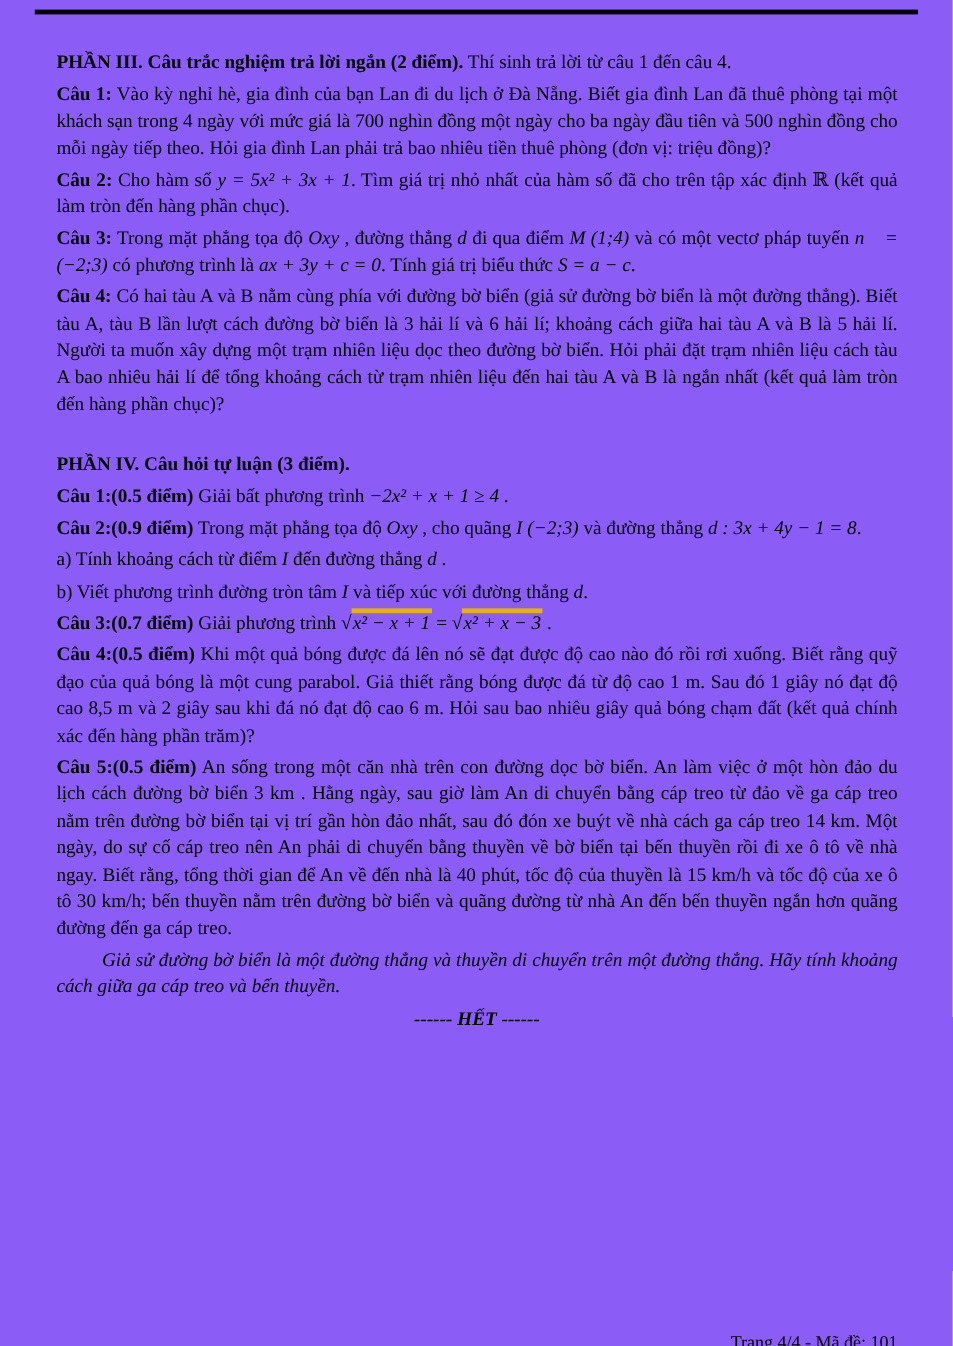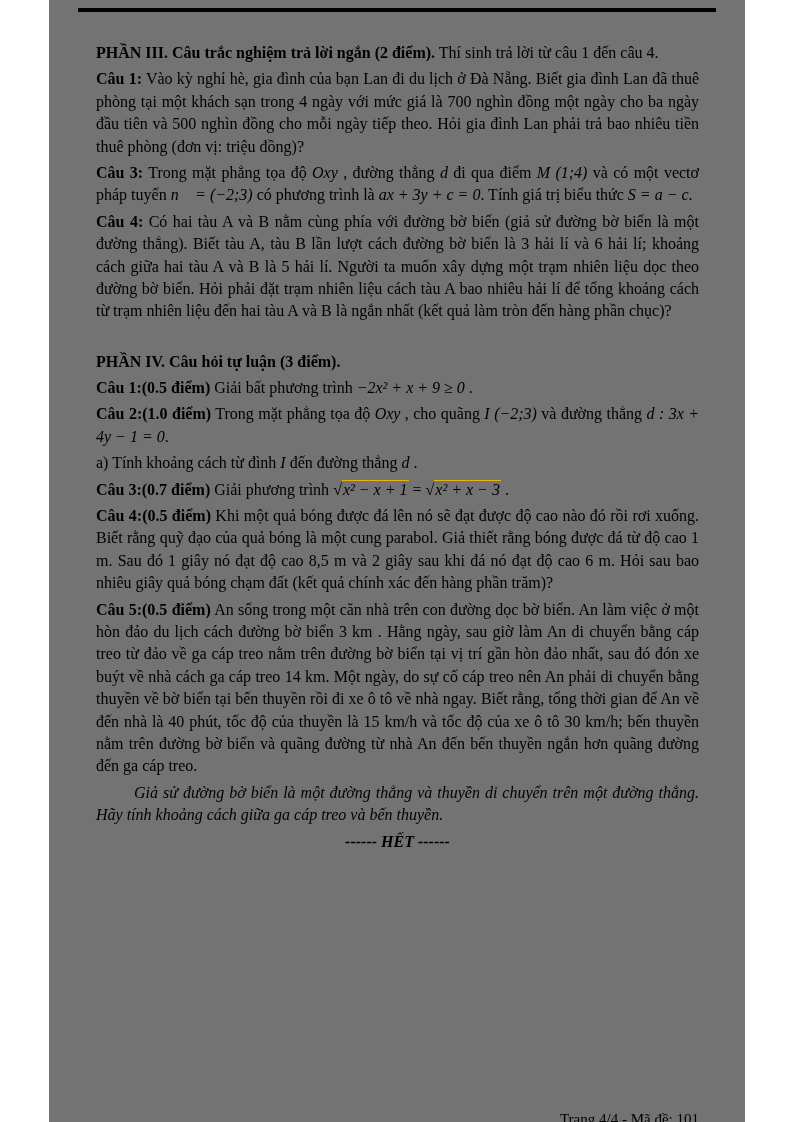--- a/index.html
+++ b/index.html
@@ -1,21 +1,21 @@
 <!DOCTYPE html>
 <html><head>
 <meta charset="utf-8">
 <style>
   html, body { margin: 0; padding: 0; background: #ffffff; }
   .page {
     position: relative;
-    width: 696px;
+    width: 794px;
     height: 1122px;
     margin: 0 auto;
-    background: #737373;
+    background: #8b5cf6;
     font-family: "Liberation Serif", "DejaVu Serif", serif;
     font-size: 16px;
     line-height: 1.4;
     color: #000;
     overflow: hidden;
   }
   .top-rule {
     position: absolute;
     left: 29px; right: 29px; top: 8px;
     height: 4px;
@@ -25,41 +25,43 @@
     position: absolute;
     left: 47px; right: 46px; top: 42px;
   }
   .blk { margin: 0 0 4px 0; text-align: justify; }
   .h4 { margin-top: 28px; }
   .indent { text-indent: 38px; font-style: italic; }
   .center { text-align: center; text-align-last: center; }
   .het { margin-bottom: 2px; }
   .b { font-weight: bold; }
   .i { font-style: italic; }
-  .sqrt .rad { border-top: 1px solid #eab308; padding: 0 1px; }
+  .sqrt .rad { border-top: 4px solid #eab308; padding: 0 1px; }
   .footer {
     position: absolute;
     right: 46px; top: 1109px;
     font-size: 15px;
   }
 </style>
 </head>
 <body>
 
 <div class="page">
   <div class="top-rule"></div>
   <main class="content">
       <p class="blk"><span class="b">PHẦN III. Câu trắc nghiệm trả lời ngắn (2 điểm).</span><span> Thí sinh trả lời từ câu 1 đến câu 4.</span></p>
       <p class="blk"><span class="b">Câu 1:</span><span>  Vào kỳ nghỉ hè, gia đình của bạn Lan đi du lịch ở Đà Nẵng. Biết gia đình Lan đã thuê phòng tại một khách sạn trong 4 ngày với mức giá là 700 nghìn đồng một ngày cho ba ngày đầu tiên và 500 nghìn đồng cho mỗi ngày tiếp theo. Hỏi gia đình Lan phải trả bao nhiêu tiền thuê phòng (đơn vị: triệu đồng)?</span></p>
+      <p class="blk"><span class="b">Câu 2:</span><span> Cho hàm số </span><span class="i">y = 5x² + 3x + 1</span><span>. Tìm giá trị nhỏ nhất của hàm số đã cho trên tập xác định </span><span>ℝ</span><span> (kết quả làm tròn đến hàng phần chục).</span></p>
       <p class="blk"><span class="b">Câu 3:</span><span> Trong mặt phẳng tọa độ </span><span class="i">Oxy</span><span> , đường thẳng </span><span class="i">d</span><span> đi qua điểm </span><span class="i">M (1;4)</span><span> và có một vectơ pháp tuyến </span><span class="i">n⃗ = (−2;3)</span><span> có phương trình là </span><span class="i">ax + 3y + c = 0</span><span>. Tính giá trị biểu thức </span><span class="i">S = a − c</span><span>.</span></p>
       <p class="blk"><span class="b">Câu 4:</span><span> Có hai tàu A và B nằm cùng phía với đường bờ biển (giả sử đường bờ biển là một đường thẳng). Biết tàu A, tàu B lần lượt cách đường bờ biển là 3 hải lí và 6 hải lí; khoảng cách giữa hai tàu A và B là 5 hải lí. Người ta muốn xây dựng một trạm nhiên liệu dọc theo đường bờ biển. Hỏi phải đặt trạm nhiên liệu cách tàu A bao nhiêu hải lí để tổng khoảng cách từ trạm nhiên liệu đến hai tàu A và B là ngắn nhất (kết quả làm tròn đến hàng phần chục)?</span></p>
       <p class="blk h4"><span class="b">PHẦN IV. Câu hỏi tự luận (3 điểm).</span></p>
-      <p class="blk"><span class="b">Câu 1:(0.5 điểm)</span><span> Giải bất phương trình </span><span class="i">−2x² + x + 9 ≥ 0</span><span> .</span></p>
-      <p class="blk"><span class="b">Câu 2:(1.0 điểm)</span><span> Trong mặt phẳng tọa độ </span><span class="i">Oxy</span><span> , cho quãng </span><span class="i">I (−2;3)</span><span> và đường thẳng </span><span class="i">d : 3x + 4y − 1 = 0</span><span>.</span></p>
-      <p class="blk"><span>a) Tính khoảng cách từ đình </span><span class="i">I</span><span> đến đường thẳng </span><span class="i">d</span><span> .</span></p>
+      <p class="blk"><span class="b">Câu 1:(0.5 điểm)</span><span> Giải bất phương trình </span><span class="i">−2x² + x + 1 ≥ 4</span><span> .</span></p>
+      <p class="blk"><span class="b">Câu 2:(0.9 điểm)</span><span> Trong mặt phẳng tọa độ </span><span class="i">Oxy</span><span> , cho quãng </span><span class="i">I (−2;3)</span><span> và đường thẳng </span><span class="i">d : 3x + 4y − 1 = 8</span><span>.</span></p>
+      <p class="blk"><span>a) Tính khoảng cách từ điểm </span><span class="i">I</span><span> đến đường thẳng </span><span class="i">d</span><span> .</span></p>
+      <p class="blk"><span>b) Viết phương trình đường tròn tâm </span><span class="i">I</span><span> và tiếp xúc với đường thẳng </span><span class="i">d</span><span>.</span></p>
       <p class="blk"><span class="b">Câu 3:(0.7 điểm)</span><span> Giải phương trình </span><span class="sqrt i">√<span class="rad">x² − x + 1</span></span><span> = </span><span class="sqrt i">√<span class="rad">x² + x − 3</span></span><span> .</span></p>
       <p class="blk"><span class="b">Câu 4:(0.5 điểm)</span><span> Khi một quả bóng được đá lên nó sẽ đạt được độ cao nào đó rồi rơi xuống. Biết rằng quỹ đạo của quả bóng là một cung parabol. Giả thiết rằng bóng được đá từ độ cao 1 m. Sau đó 1 giây nó đạt độ cao 8,5 m và 2 giây sau khi đá nó đạt độ cao 6 m. Hỏi sau bao nhiêu giây quả bóng chạm đất (kết quả chính xác đến hàng phần trăm)?</span></p>
       <p class="blk"><span class="b">Câu 5:(0.5 điểm)</span><span> An sống trong một căn nhà trên con đường dọc bờ biển. An làm việc ở một hòn đảo du lịch cách đường bờ biển 3 km . Hằng ngày, sau giờ làm An di chuyển bằng cáp treo từ đảo về ga cáp treo nằm trên đường bờ biển tại vị trí gần hòn đảo nhất, sau đó đón xe buýt về nhà cách ga cáp treo 14 km. Một ngày, do sự cố cáp treo nên An phải di chuyển bằng thuyền về bờ biển tại bến thuyền rồi đi xe ô tô về nhà ngay. Biết rằng, tổng thời gian để An về đến nhà là 40 phút, tốc độ của thuyền là 15 km/h và tốc độ của xe ô tô 30 km/h; bến thuyền nằm trên đường bờ biển và quãng đường từ nhà An đến bến thuyền ngắn hơn quãng đường đến ga cáp treo.</span></p>
       <p class="blk indent"><span>Giả sử đường bờ biển là một đường thẳng và thuyền di chuyển trên một đường thẳng. Hãy tính khoảng cách giữa ga cáp treo và bến thuyền.</span></p>
       <p class="blk center het"><span class="b i">------ HẾT ------</span></p>
     </main>
   <div class="footer">Trang 4/4 - Mã đề: 101</div>
 </div>
 
 </body></html>

